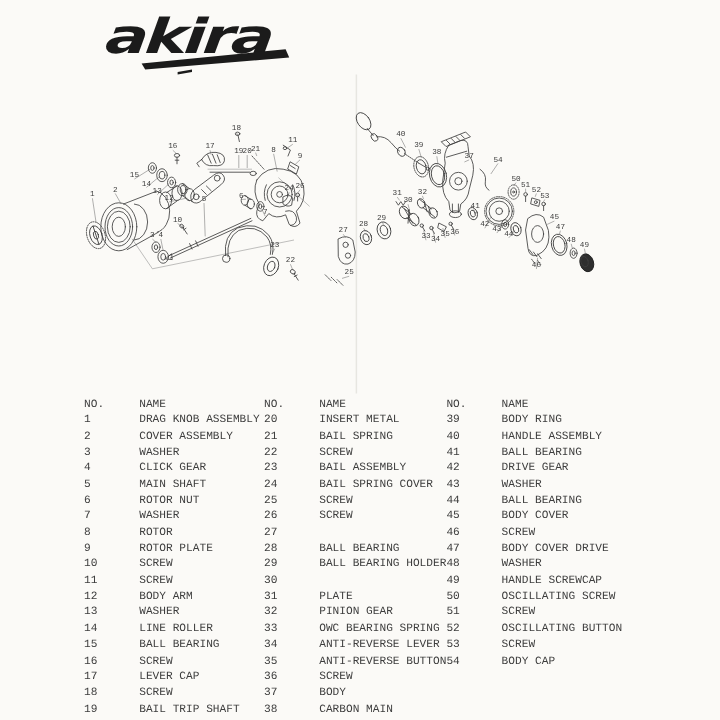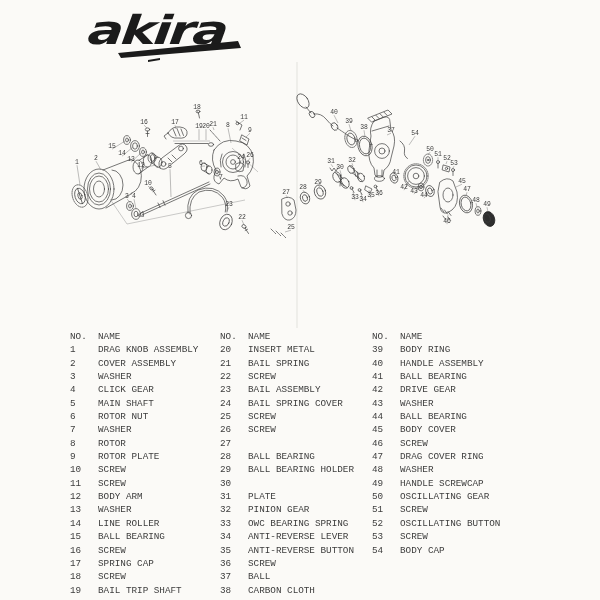--- a/index.html
+++ b/index.html
@@ -22,21 +22,21 @@
   .leader{stroke:#6d6d6d;stroke-width:.45;}
   .callout{
     font-family:"Liberation Mono",monospace;font-size:6.4px;fill:#3d3d3d;
     text-anchor:middle;dominant-baseline:middle;
   }
   .crease{stroke:#e7e6e1;stroke-width:1.2;}
   
   .parts-col{position:absolute;top:330px;width:152px;font-size:9.3px;color:var(--ink,#3d3d3d);}
   .prow{display:flex;line-height:13.35px;white-space:nowrap;}
   .pno{width:18px;text-align:left;flex:none;}
-  .pname{margin-left:10px;}
+  .pname{margin-left:28px;}
 </style>
 </head>
 <body>
 
 <div class="page">
 
   <svg id="logo" viewBox="0 0 170 62">
     <text x="3" y="40" transform="skewX(-6)" textLength="138" lengthAdjust="spacingAndGlyphs">akira</text>
     <polygon points="30,49 150,37 153,44 33,54" fill="#1b1b1b"></polygon>
     <polygon points="60,56 72,54 72,56 60,58" fill="#1b1b1b"></polygon>
@@ -530,21 +530,21 @@
       <div class="prow">
         <span class="pno">15</span>
         <span class="pname">BALL BEARING</span>
       </div>
       <div class="prow">
         <span class="pno">16</span>
         <span class="pname">SCREW</span>
       </div>
       <div class="prow">
         <span class="pno">17</span>
-        <span class="pname">SPRING CAP</span>
+        <span class="pname">LEVER CAP</span>
       </div>
       <div class="prow">
         <span class="pno">18</span>
         <span class="pname">SCREW</span>
       </div>
       <div class="prow">
         <span class="pno">19</span>
         <span class="pname">BAIL TRIP SHAFT</span>
       </div>
     </div>
@@ -614,25 +614,25 @@
       <div class="prow">
         <span class="pno">35</span>
         <span class="pname">ANTI-REVERSE BUTTON</span>
       </div>
       <div class="prow">
         <span class="pno">36</span>
         <span class="pname">SCREW</span>
       </div>
       <div class="prow">
         <span class="pno">37</span>
-        <span class="pname">BALL</span>
+        <span class="pname">BODY</span>
       </div>
       <div class="prow">
         <span class="pno">38</span>
-        <span class="pname">CARBON CLOTH</span>
+        <span class="pname">CARBON MAIN</span>
       </div>
     </div>
   <div class="parts-col" style="left:372px">
       <div class="prow">
         <span class="pno">NO.</span>
         <span class="pname">NAME</span>
       </div>
       <div class="prow">
         <span class="pno">39</span>
         <span class="pname">BODY RING</span>
@@ -660,33 +660,33 @@
       <div class="prow">
         <span class="pno">45</span>
         <span class="pname">BODY COVER</span>
       </div>
       <div class="prow">
         <span class="pno">46</span>
         <span class="pname">SCREW</span>
       </div>
       <div class="prow">
         <span class="pno">47</span>
-        <span class="pname">DRAG COVER RING</span>
+        <span class="pname">BODY COVER DRIVE</span>
       </div>
       <div class="prow">
         <span class="pno">48</span>
         <span class="pname">WASHER</span>
       </div>
       <div class="prow">
         <span class="pno">49</span>
         <span class="pname">HANDLE SCREWCAP</span>
       </div>
       <div class="prow">
         <span class="pno">50</span>
-        <span class="pname">OSCILLATING GEAR</span>
+        <span class="pname">OSCILLATING SCREW</span>
       </div>
       <div class="prow">
         <span class="pno">51</span>
         <span class="pname">SCREW</span>
       </div>
       <div class="prow">
         <span class="pno">52</span>
         <span class="pname">OSCILLATING BUTTON</span>
       </div>
       <div class="prow">

